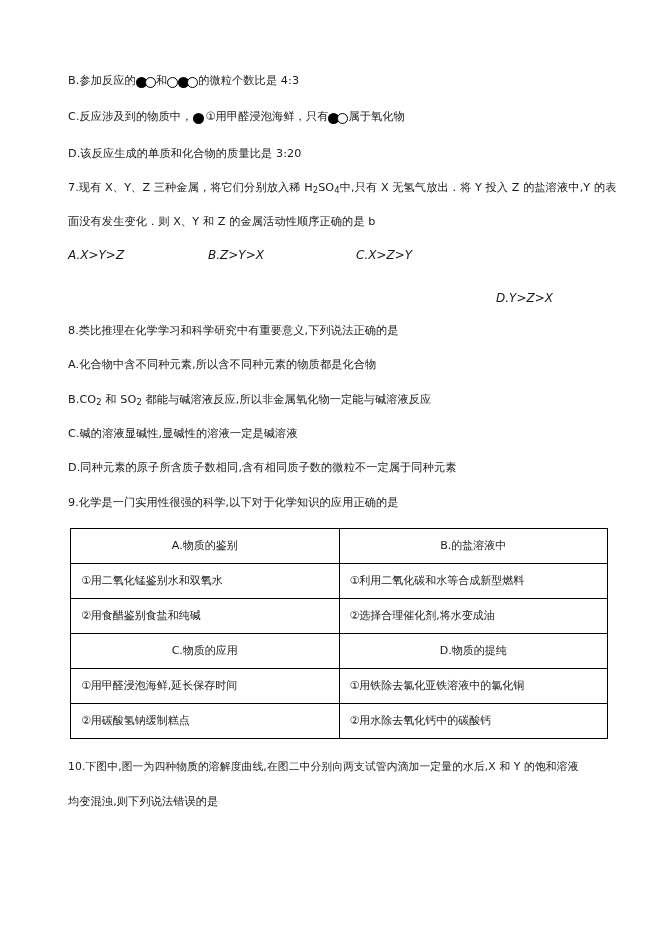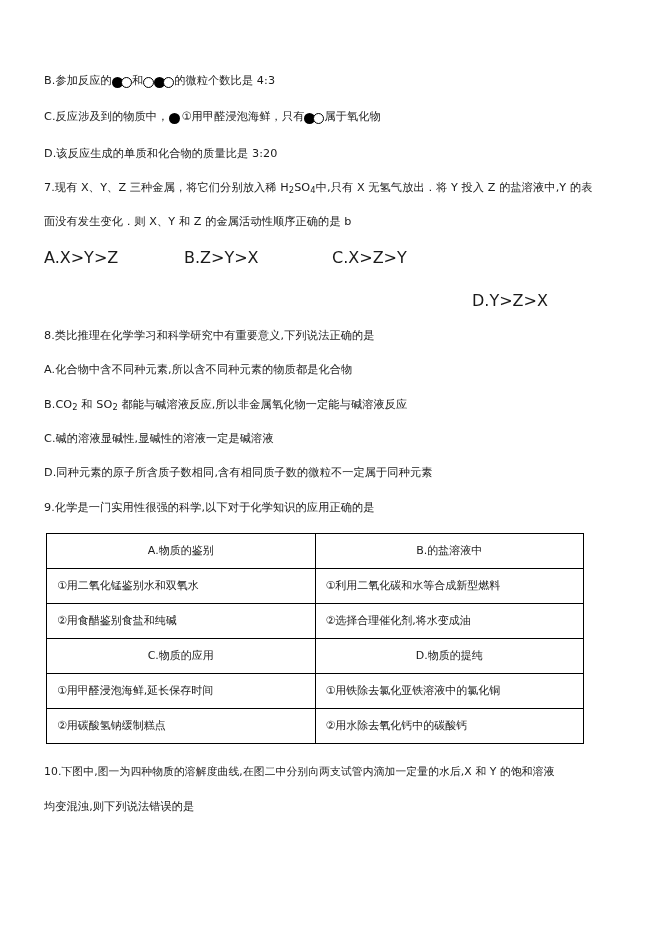--- a/index.html
+++ b/index.html
@@ -16,35 +16,36 @@
   }
   .page {
     position: relative;
     width: 661px;
     height: 935px;
     padding: 0;
     box-sizing: border-box;
   }
   .content {
     position: absolute;
-    left: 44px;
+    left: 68px;
     top: 72px;
     width: 545px;
   }
   .line {
     font-size: 11.2px;
     line-height: 1.55;
     margin: 0 0 17px 0;
     white-space: nowrap;
     letter-spacing: 0.1px;
   }
   .opts {
     display: flex;
     margin: 0 0 17px 0;
-    font-size: 16px;
+    font-size: 12px;
+    font-style: italic;
   }
   .opts .o {
     white-space: nowrap;
   }
   .opts .o1 { width: 140px; }
   .opts .o2 { width: 148px; }
   .opts .o3 { width: 140px; }
   .opts .o4 { width: auto; margin-top: 43px; }
 
   sub {

